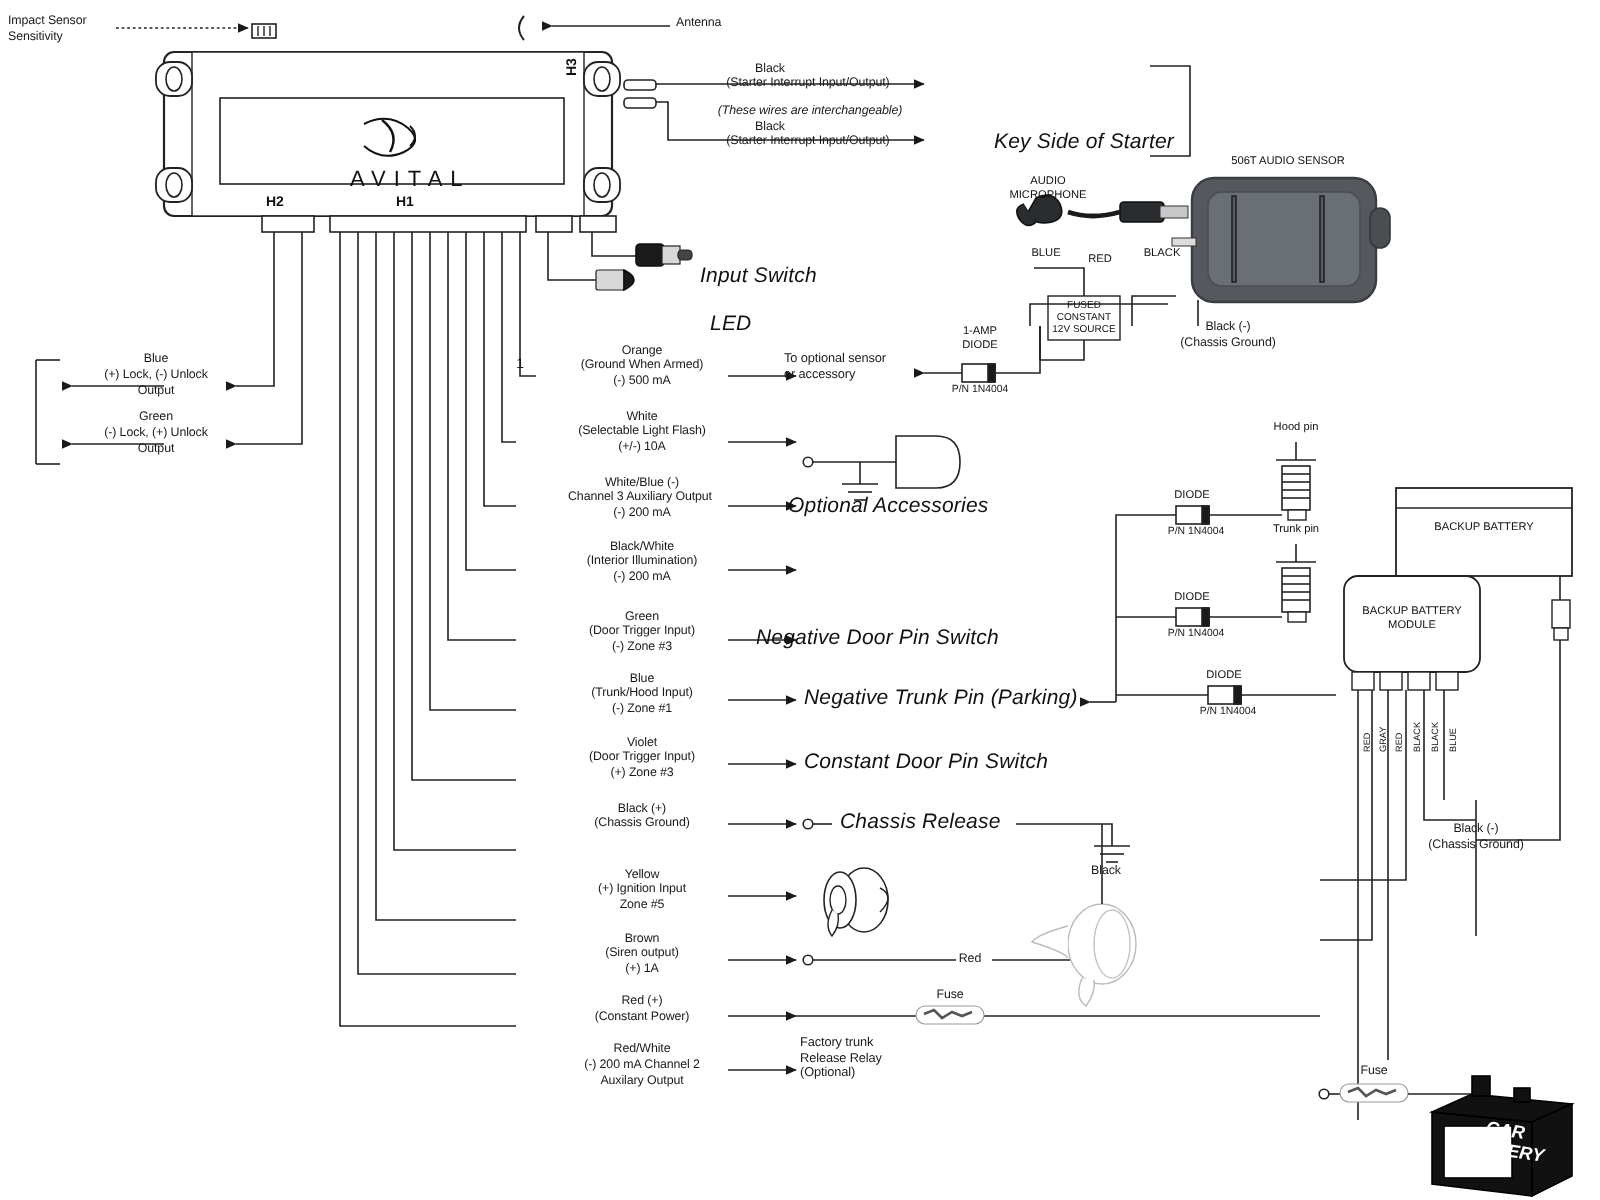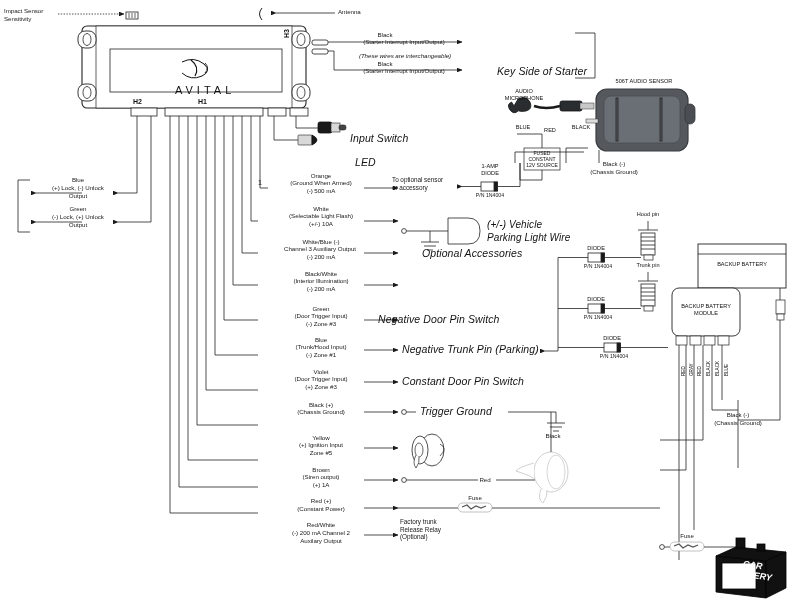--- a/index.html
+++ b/index.html
@@ -348,27 +348,25 @@
   <div class="lbl" style="left:256px;top:179px;width:8px;font-size:7px;">1</div>
   <div class="lbl" style="left:276px;top:172px;width:90px;">Orange</div>
   <div class="lbl" style="left:272px;top:179px;width:98px;">(Ground When Armed)</div>
   <div class="lbl" style="left:276px;top:187px;width:90px;">(-) 500 mA</div>
   <div class="lbl lft" style="left:392px;top:176px;width:72px;text-align:left;font-size:6.4px;">To optional sensor
 or accessory</div>
 
   <div class="lbl" style="left:276px;top:205px;width:90px;">White</div>
   <div class="lbl" style="left:268px;top:212px;width:106px;">(Selectable Light Flash)</div>
   <div class="lbl" style="left:276px;top:220px;width:90px;">(+/-) 10A</div>
-  <div class="target" style="left:487px;top:219px;width:120px;font-size:10px;">(+/-) Vehicle
-Parking Light Wire</div>
 
   <div class="lbl" style="left:272px;top:238px;width:98px;">White/Blue (-)</div>
   <div class="lbl" style="left:262px;top:245px;width:116px;">Channel 3 Auxiliary Output</div>
   <div class="lbl" style="left:272px;top:253px;width:98px;">(-) 200 mA</div>
-  <div class="target" style="left:422px;top:247px;">Optional Accessories</div>
+  <div class="target" style="left:394px;top:247px;">Optional Accessories</div>
 
   <div class="lbl" style="left:272px;top:270px;width:98px;">Black/White</div>
   <div class="lbl" style="left:266px;top:277px;width:110px;">(Interior Illumination)</div>
   <div class="lbl" style="left:272px;top:285px;width:98px;">(-) 200 mA</div>
 
   <div class="lbl" style="left:272px;top:305px;width:98px;">Green</div>
   <div class="lbl" style="left:266px;top:312px;width:110px;">(Door Trigger Input)</div>
   <div class="lbl" style="left:272px;top:320px;width:98px;">(-) Zone #3</div>
   <div class="target" style="left:378px;top:313px;">Negative Door Pin Switch</div>
 
@@ -377,21 +375,21 @@
   <div class="lbl" style="left:272px;top:351px;width:98px;">(-) Zone #1</div>
   <div class="target" style="left:402px;top:343px;">Negative Trunk Pin (Parking)</div>
 
   <div class="lbl" style="left:272px;top:368px;width:98px;">Violet</div>
   <div class="lbl" style="left:266px;top:375px;width:110px;">(Door Trigger Input)</div>
   <div class="lbl" style="left:272px;top:383px;width:98px;">(+) Zone #3</div>
   <div class="target" style="left:402px;top:375px;">Constant Door Pin Switch</div>
 
   <div class="lbl" style="left:272px;top:401px;width:98px;">Black (+)</div>
   <div class="lbl" style="left:266px;top:408px;width:110px;">(Chassis Ground)</div>
-  <div class="target" style="left:420px;top:405px;">Trigger Ground</div>
+  <div class="target" style="left:420px;top:405px;">Chassis Release</div>
 
   <div class="lbl" style="left:272px;top:434px;width:98px;">Yellow</div>
   <div class="lbl" style="left:266px;top:441px;width:110px;">(+) Ignition Input</div>
   <div class="lbl" style="left:272px;top:449px;width:98px;">Zone #5</div>
 
   <div class="lbl" style="left:272px;top:466px;width:98px;">Brown</div>
   <div class="lbl" style="left:266px;top:473px;width:110px;">(Siren output)</div>
   <div class="lbl" style="left:272px;top:481px;width:98px;">(+) 1A</div>
 
   <div class="lbl" style="left:272px;top:497px;width:98px;">Red (+)</div>

